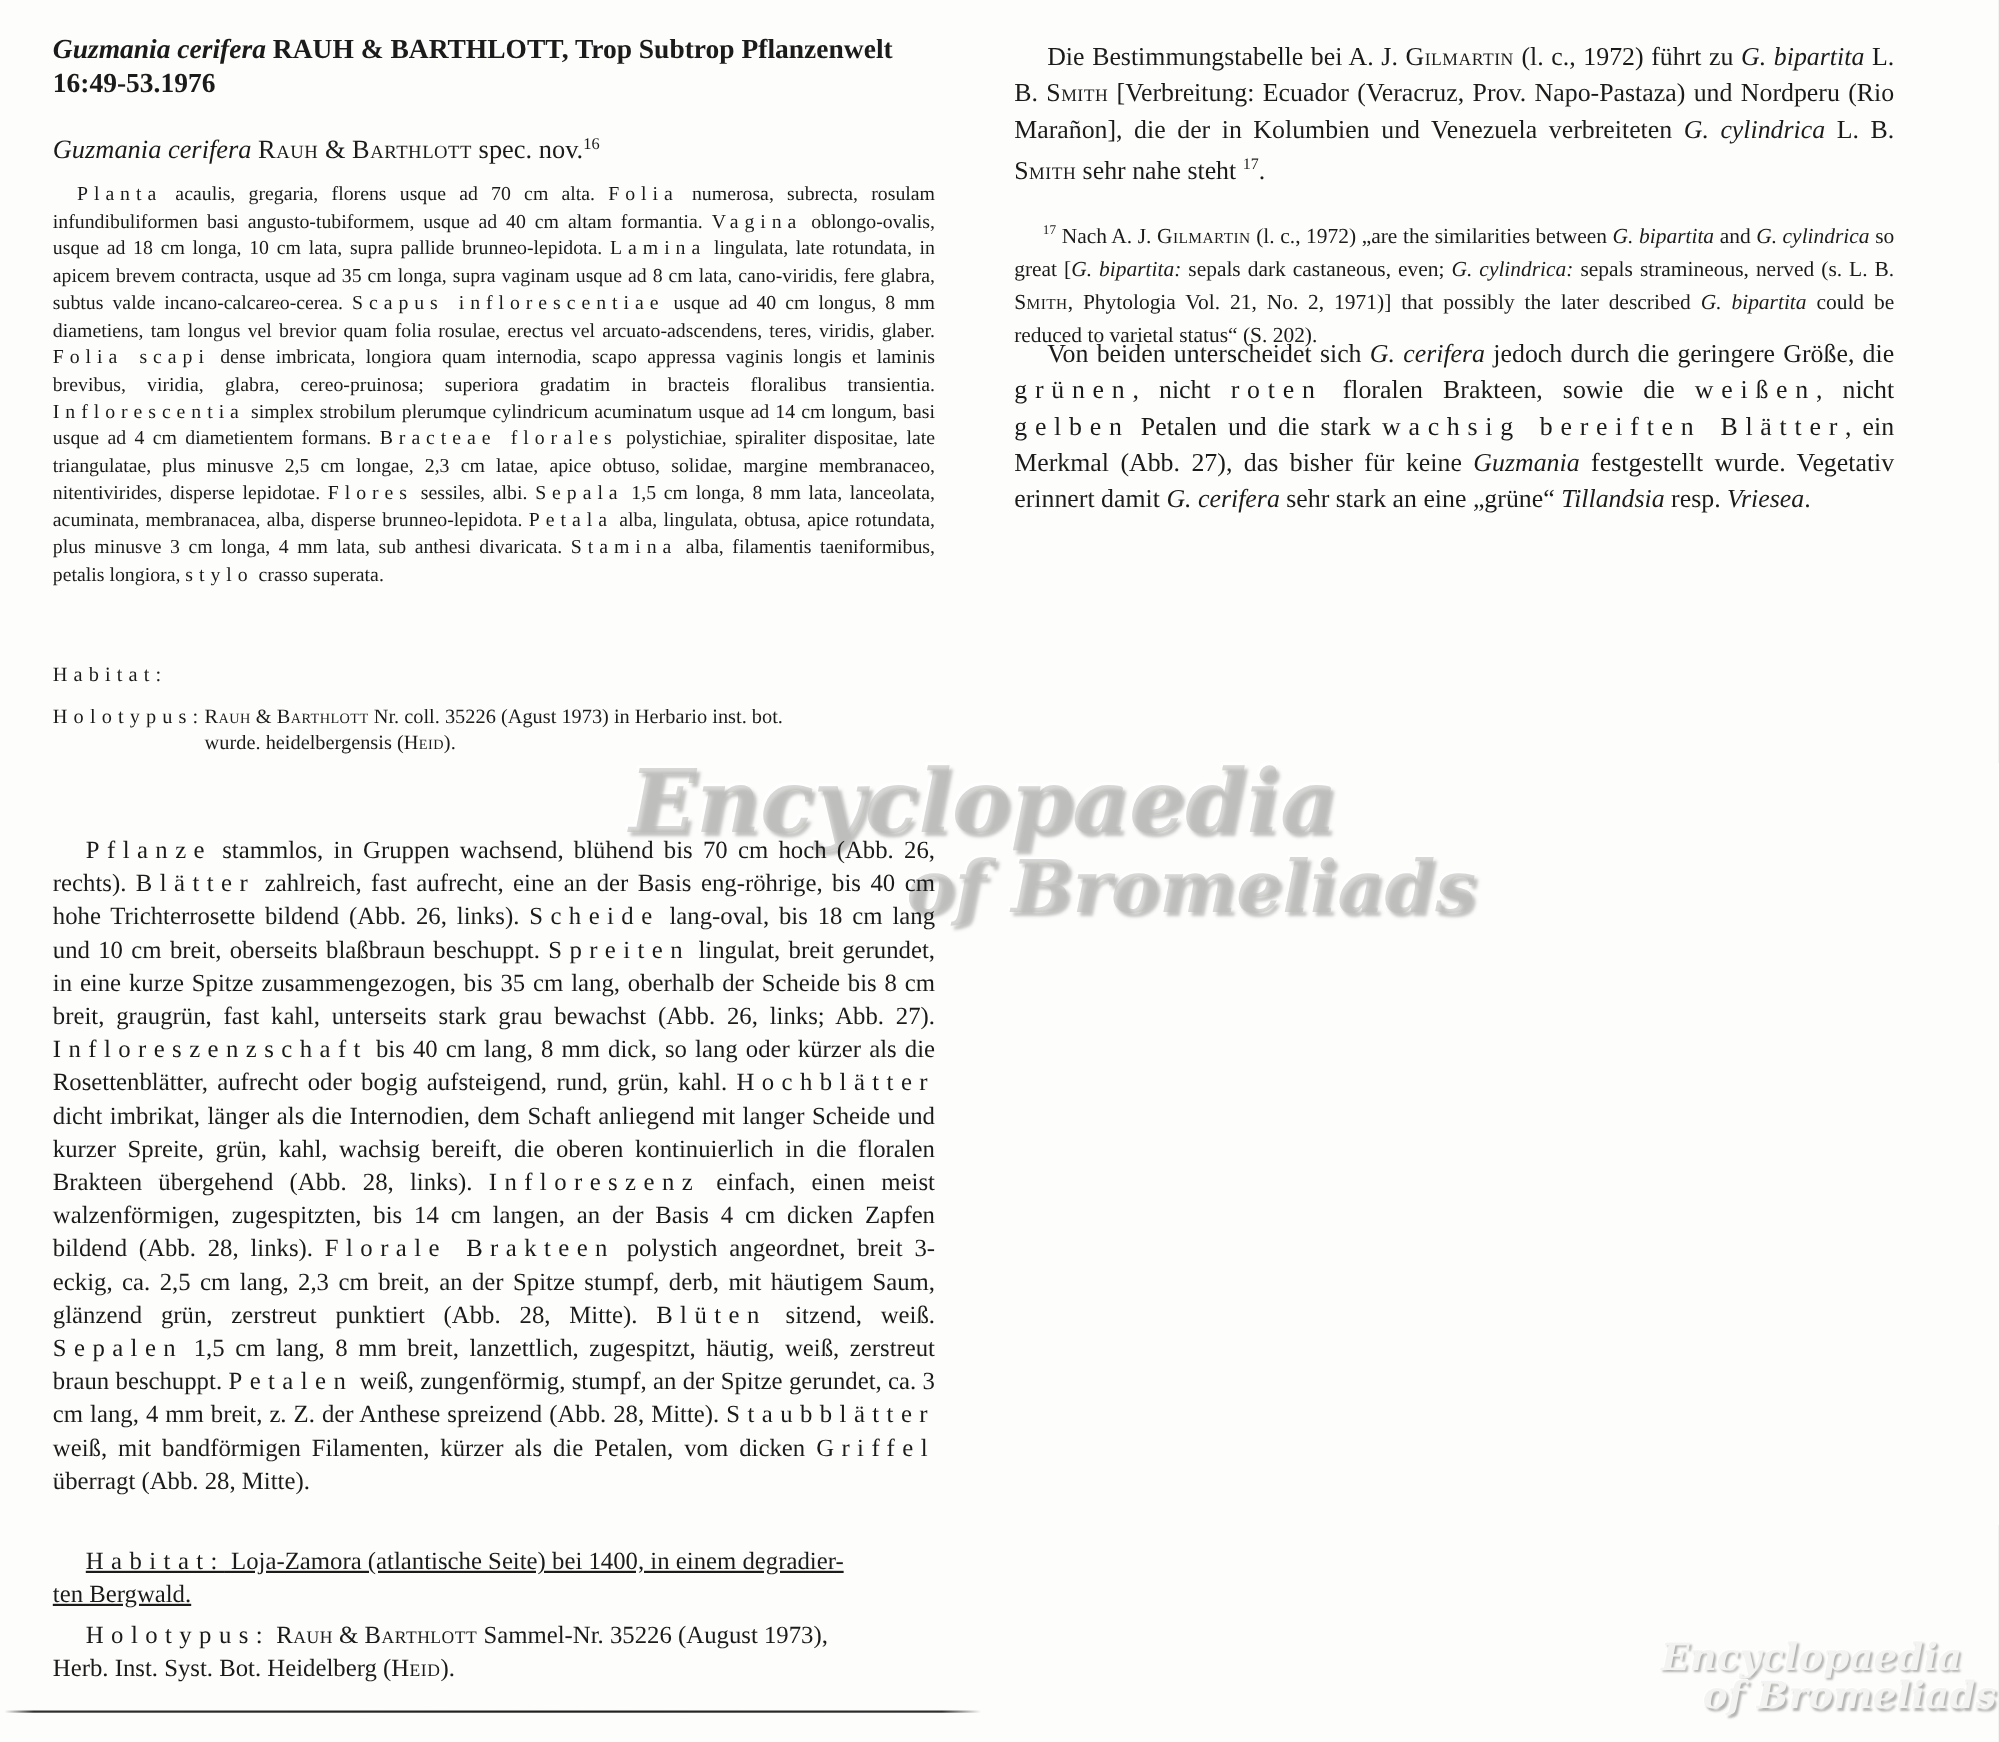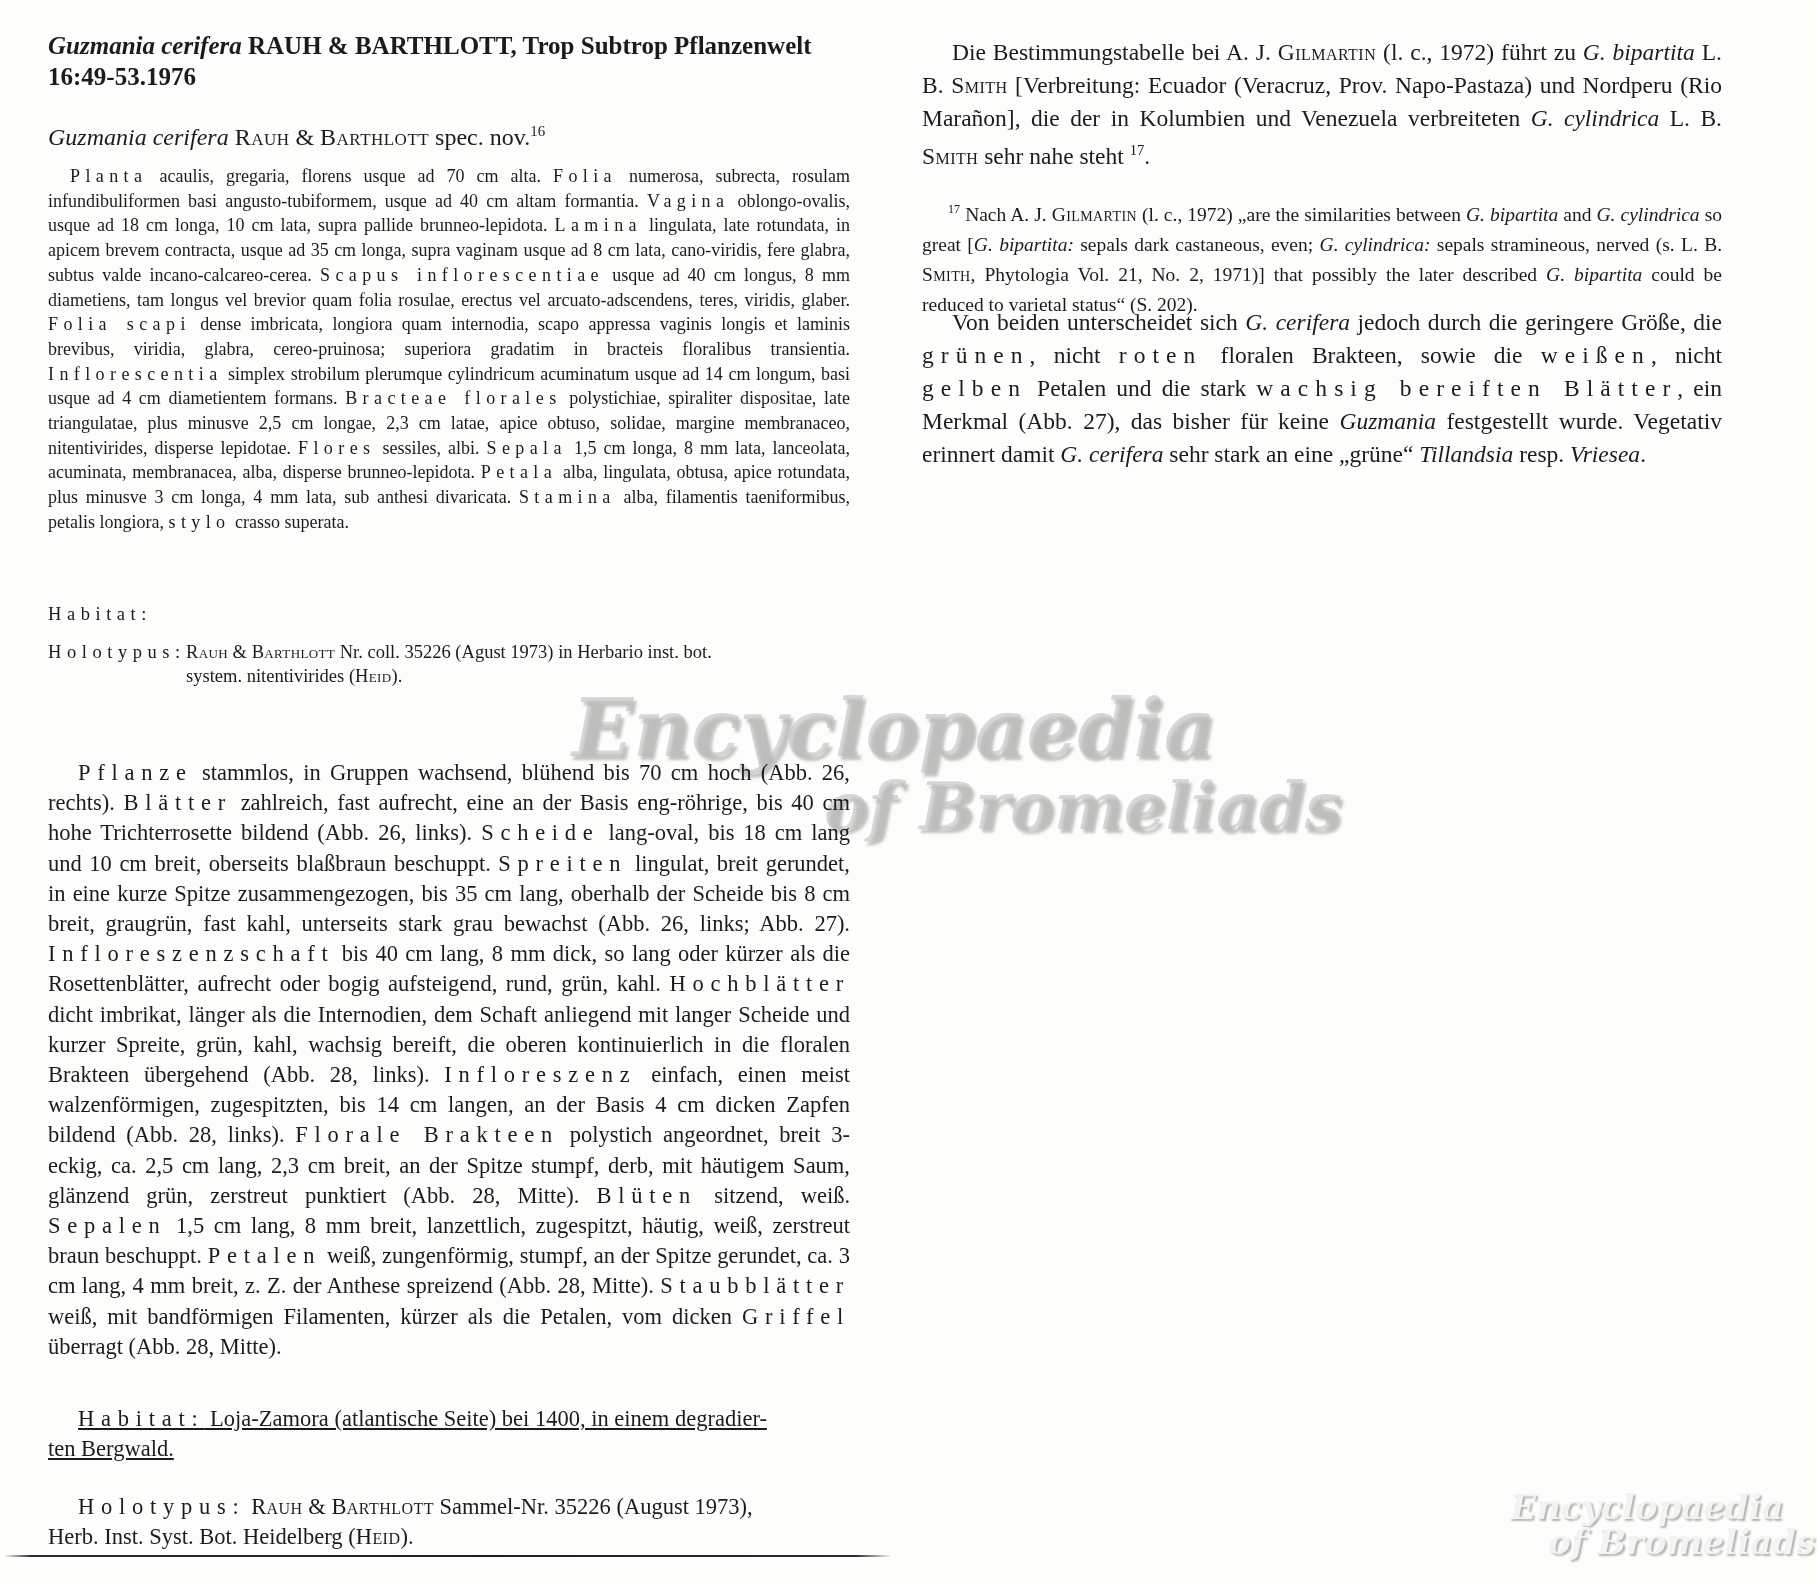--- a/index.html
+++ b/index.html
@@ -24,21 +24,21 @@
   .ref-header{left:48px;top:30px;width:802px;font-size:25px;line-height:31px;font-weight:bold;}
   .species-line{left:48px;top:116px;width:802px;font-size:24px;line-height:30px;}
   .latin-para{left:48px;top:164px;width:802px;font-size:18px;line-height:24.7px;text-align:justify;text-indent:22px;}
   .hab-row{left:48px;top:603px;width:802px;font-size:18.5px;line-height:23px;}
   .holo-row{left:48px;top:640px;width:802px;font-size:18.5px;line-height:24px;}
   .row-label{position:absolute;left:0;top:0;}
   .hab-val{margin-left:142px;}
   .holo-val{margin-left:138px;text-align:justify;}
   .german-para{left:48px;top:716px;width:802px;font-size:22.5px;line-height:30.2px;text-align:justify;text-indent:30px;margin-top:42px;}
   .habitat-de{left:48px;top:1404px;width:802px;font-size:22.5px;line-height:30px;text-indent:30px;text-decoration:underline;}
-  .holotypus-de{left:48px;top:1472px;width:802px;font-size:22.5px;line-height:30px;text-indent:30px;margin-top:20px;}
+  .holotypus-de{left:48px;top:1472px;width:802px;font-size:22.5px;line-height:30px;text-indent:30px;}
   .divider{left:4px;top:1555px;width:888px;height:2px;z-index:2;
     background:linear-gradient(90deg, rgba(40,40,40,0) 0%, #2e2e2e 3%, #1f1f1f 55%, #2e2e2e 96%, rgba(40,40,40,0) 100%);}
   
   .r-para1{left:922px;top:36px;width:800px;font-size:23.5px;line-height:32.8px;text-align:justify;text-indent:30px;}
   .footnote{left:922px;top:194px;width:800px;font-size:19.5px;line-height:30px;text-align:justify;text-indent:26px;}
   .r-para2{left:922px;top:306px;width:800px;font-size:23.5px;line-height:33px;text-align:justify;text-indent:30px;}
   
   .wm{z-index:1;font-family:"DejaVu Serif", serif;font-weight:bold;font-style:italic;white-space:nowrap;}
   .wm-center{left:572px;top:686px;font-size:80px;line-height:84px;
     color:rgba(188,188,185,0.58);
@@ -68,21 +68,21 @@
   <div class="abs txt species-line"><span class="seg-i">Guzmania cerifera</span><span> </span><span class="seg-sc">Rauh</span><span> &amp; </span><span class="seg-sc">Barthlott</span><span> spec. nov.</span><span class="seg-sup">16</span></div>
 
   <div class="abs txt latin-para"><span class="seg-sp">Planta</span><span> acaulis, gregaria, florens usque ad 70 cm alta. </span><span class="seg-sp">Folia</span><span> numerosa, subrecta, rosulam infundibuliformen basi angusto-tubiformem, usque ad 40 cm altam formantia. </span><span class="seg-sp">Vagina</span><span> oblongo-ovalis, usque ad 18 cm longa, 10 cm lata, supra pallide brunneo-lepidota. </span><span class="seg-sp">Lamina</span><span> lingulata, late rotundata, in apicem brevem contracta, usque ad 35 cm longa, supra vaginam usque ad 8 cm lata, cano-viridis, fere glabra, subtus valde incano-calcareo-cerea. </span><span class="seg-sp">Scapus inflorescentiae</span><span> usque ad 40 cm longus, 8 mm diametiens, tam longus vel brevior quam folia rosulae, erectus vel arcuato-adscendens, teres, viridis, glaber. </span><span class="seg-sp">Folia scapi</span><span> dense imbricata, longiora quam internodia, scapo appressa vaginis longis et laminis brevibus, viridia, glabra, cereo-pruinosa; superiora gradatim in bracteis floralibus transientia. </span><span class="seg-sp">Inflorescentia</span><span> simplex strobilum plerumque cylindricum acuminatum usque ad 14 cm longum, basi usque ad 4 cm diametientem formans. </span><span class="seg-sp">Bracteae florales</span><span> polystichiae, spiraliter dispositae, late triangulatae, plus minusve 2,5 cm longae, 2,3 cm latae, apice obtuso, solidae, margine membranaceo, nitentivirides, disperse lepidotae. </span><span class="seg-sp">Flores</span><span> sessiles, albi. </span><span class="seg-sp">Sepala</span><span> 1,5 cm longa, 8 mm lata, lanceolata, acuminata, membranacea, alba, disperse brunneo-lepidota. </span><span class="seg-sp">Petala</span><span> alba, lingulata, obtusa, apice rotundata, plus minusve 3 cm longa, 4 mm lata, sub anthesi divaricata. </span><span class="seg-sp">Stamina</span><span> alba, filamentis taeniformibus, petalis longiora, </span><span class="seg-sp">stylo</span><span> crasso superata.</span></div>
 
   <div class="abs txt hab-row">
     <span class="row-label seg-sp">Habitat:</span>
   </div>
 
   <div class="abs txt holo-row">
     <span class="row-label seg-sp">Holotypus:</span>
-    <div class="holo-val"><span class="seg-sc">Rauh</span><span> &amp; </span><span class="seg-sc">Barthlott</span><span> Nr. coll. 35226 (Agust 1973) in Herbario inst. bot.</span><br><span>system. nitentivirides (</span><span class="seg-sc">Heid</span><span>).</span></div>
+    <div class="holo-val"><span class="seg-sc">Rauh</span><span> &amp; </span><span class="seg-sc">Barthlott</span><span> Nr. coll. 35226 (Agust 1973) in Herbario inst. bot.</span><br><span>wurde. heidelbergensis (</span><span class="seg-sc">Heid</span><span>).</span></div>
   </div>
 
   <div class="abs txt german-para"><span class="seg-sp">Pflanze</span><span> stammlos, in Gruppen wachsend, blühend bis 70 cm hoch (Abb. 26, rechts). </span><span class="seg-sp">Blätter</span><span> zahlreich, fast aufrecht, eine an der Basis eng-röhrige, bis 40 cm hohe Trichterrosette bildend (Abb. 26, links). </span><span class="seg-sp">Scheide</span><span> lang-oval, bis 18 cm lang und 10 cm breit, oberseits blaßbraun beschuppt. </span><span class="seg-sp">Spreiten</span><span> lingulat, breit gerundet, in eine kurze Spitze zusammengezogen, bis 35 cm lang, oberhalb der Scheide bis 8 cm breit, graugrün, fast kahl, unterseits stark grau bewachst (Abb. 26, links; Abb. 27). </span><span class="seg-sp">Infloreszenzschaft</span><span> bis 40 cm lang, 8 mm dick, so lang oder kürzer als die Rosettenblätter, aufrecht oder bogig aufsteigend, rund, grün, kahl. </span><span class="seg-sp">Hochblätter</span><span> dicht imbrikat, länger als die Internodien, dem Schaft anliegend mit langer Scheide und kurzer Spreite, grün, kahl, wachsig bereift, die oberen kontinuierlich in die floralen Brakteen übergehend (Abb. 28, links). </span><span class="seg-sp">Infloreszenz</span><span> einfach, einen meist walzenförmigen, zugespitzten, bis 14 cm langen, an der Basis 4 cm dicken Zapfen bildend (Abb. 28, links). </span><span class="seg-sp">Florale Brakteen</span><span> polystich angeordnet, breit 3-eckig, ca. 2,5 cm lang, 2,3 cm breit, an der Spitze stumpf, derb, mit häutigem Saum, glänzend grün, zerstreut punktiert (Abb. 28, Mitte). </span><span class="seg-sp">Blüten</span><span> sitzend, weiß. </span><span class="seg-sp">Sepalen</span><span> 1,5 cm lang, 8 mm breit, lanzettlich, zugespitzt, häutig, weiß, zerstreut braun beschuppt. </span><span class="seg-sp">Petalen</span><span> weiß, zungenförmig, stumpf, an der Spitze gerundet, ca. 3 cm lang, 4 mm breit, z. Z. der Anthese spreizend (Abb. 28, Mitte). </span><span class="seg-sp">Staubblätter</span><span> weiß, mit bandförmigen Filamenten, kürzer als die Petalen, vom dicken </span><span class="seg-sp">Griffel</span><span> überragt (Abb. 28, Mitte).</span></div>
 
   <div class="abs txt habitat-de"><span class="seg-sp">Habitat:</span><span> Loja-Zamora (atlantische Seite) bei 1400, in einem degradier-</span><br><span>ten Bergwald.</span></div>
 
   <div class="abs txt holotypus-de"><span class="seg-sp">Holotypus:</span><span> </span><span class="seg-sc">Rauh</span><span> &amp; </span><span class="seg-sc">Barthlott</span><span> Sammel-Nr. 35226 (August 1973),</span><br><span>Herb. Inst. Syst. Bot. Heidelberg (</span><span class="seg-sc">Heid</span><span>).</span></div>
 
   <div class="abs divider"></div>
 

